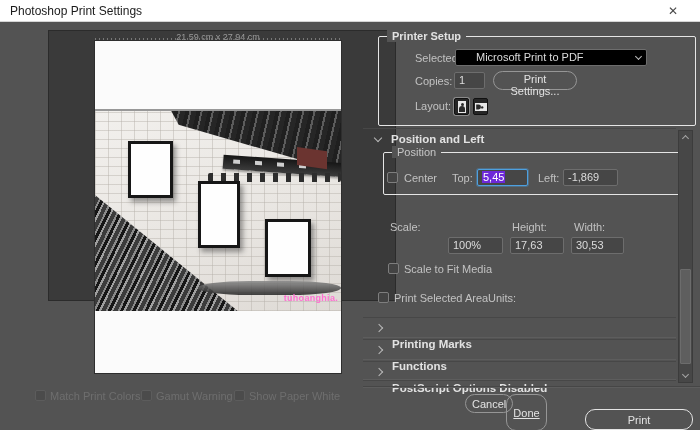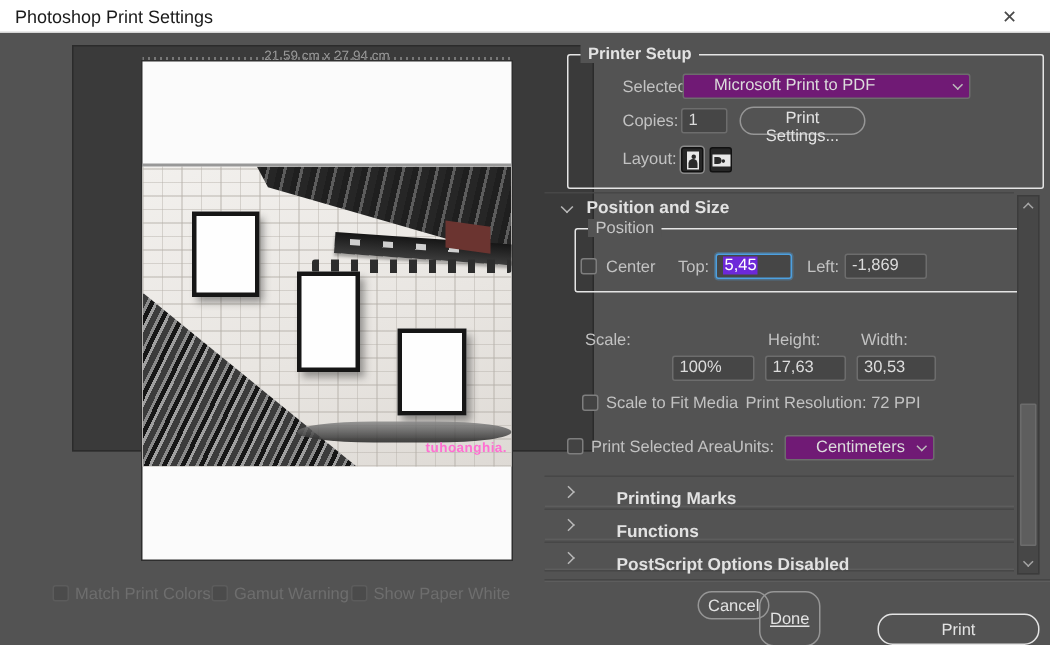--- a/index.html
+++ b/index.html
@@ -40,34 +40,34 @@
                background:linear-gradient(#8a8a8a,#232323);opacity:.85;filter:blur(.4px);}
   .watermark{position:absolute;right:3px;top:91%;font-size:9px;font-weight:bold;color:#ff70d2;letter-spacing:.3px;}
 
   
   .lbl{position:absolute;font-size:11px;color:#c2c2c2;white-space:nowrap;}
   .hdr{position:absolute;font-size:11.5px;font-weight:bold;color:#e2e2e2;white-space:nowrap;}
   .field{position:absolute;height:17px;background:#464646;border:1px solid #6d6d6d;border-radius:2px;
          font-size:11px;color:#dcdcdc;padding:1px 4px;line-height:13px;}
   .field.focus{border:1px solid #4da0e0;box-shadow:0 0 0 1px rgba(77,160,224,.35);}
   .sel{background:#6d28d9;color:#fff;padding:0 1px;}
-  .dropdown{position:absolute;height:17px;background:#701a75;border:1px solid #6d6d6d;border-radius:2px;
+  .dropdown{position:absolute;height:17px;background:#000000;border:1px solid #6d6d6d;border-radius:2px;
             font-size:11px;color:#dcdcdc;padding:1px 20px;line-height:13px;cursor:pointer;}
   .dd-chev{position:absolute;right:5px;top:4px;width:5px;height:5px;border-right:1.5px solid #bdbdbd;border-bottom:1.5px solid #bdbdbd;transform:rotate(45deg);}
   .pill{position:absolute;background:transparent;border:1px solid #969696;border-radius:10px;
         font-size:11px;color:#e3e3e3;text-align:center;cursor:pointer;}
   .checkbox{position:absolute;width:11px;height:11px;background:#434343;border:1px solid #7e7e7e;border-radius:2px;cursor:pointer;}
   .checkbox.dim{border-color:#5c5c5c;background:#4b4b4b;}
   .fieldset{position:absolute;border:1px solid #e5e5e5;border-radius:2px;}
   .legend{position:absolute;top:-7px;left:8px;background:#535353;padding:0 5px;font-size:11px;color:#c6c6c6;white-space:nowrap;}
   .chev{position:absolute;width:6px;height:6px;border-right:1.7px solid #b9b9b9;border-bottom:1.7px solid #b9b9b9;}
   .chev.down{transform:rotate(45deg);}
   .chev.right{transform:rotate(-45deg);}
   .secrow{position:absolute;left:363px;width:313px;height:21px;border-top:1px solid #474747;box-shadow:0 -1px 0 #5d5d5d inset;cursor:pointer;}
-  .secrow .hdr{left:29px;top:9px;margin-left:19px;}
+  .secrow .hdr{left:29px;top:20px;}
   .secrow .chev{left:13px;top:7px;}
 
   
   .scrollbar{position:absolute;left:678px;top:130px;width:15px;height:253px;background:#474747;border:1px solid #3c3c3c;}
   .scroll-thumb{position:absolute;left:1px;top:138px;width:11px;height:95px;background:#5e5e5e;border:1px solid #6c6c6c;border-radius:1px;}
   .s-chev{position:absolute;left:4px;width:5px;height:5px;border-right:1.5px solid #a5a5a5;border-bottom:1.5px solid #a5a5a5;}
   .s-up{top:5px;transform:rotate(-135deg);}
   .s-down{bottom:5px;transform:rotate(45deg);}
 
   
@@ -138,21 +138,21 @@
     <div class="page">
         <div class="person" style="left:2px;top:0;width:8px;height:8px;transform:rotate(90deg) scale(.8);">
           <div class="head"></div>
           <div class="body"></div>
         </div>
       </div>
   </div>
 
   <div style="position:absolute;left:363px;top:128px;width:313px;height:1px;background:#474747;"></div>
   <span class="chev down" style="left:375px;top:135px;"></span>
-  <span class="hdr" style="left:391px;top:133px;">Position and Size</span>
+  <span class="hdr" style="left:391px;top:133px;">Position and Left</span>
 
   <div class="fieldset" style="left:383px;top:152px;width:299px;height:43px;">
     <span class="legend">Position</span>
   </div>
   <div class="checkbox" style="left:387px;top:172px;"></div>
   <span class="lbl" style="left:404px;top:172px;">Center</span>
   <span class="lbl" style="left:452px;top:172px;">Top:</span>
   <div class="field focus" style="left:477px;top:169px;width:51px;">
     <span class="sel">5,45</span>
   </div>
@@ -168,29 +168,24 @@
     <span>100%</span>
   </div>
   <div class="field" style="left:510px;top:237px;width:54px;">
     <span>17,63</span>
   </div>
   <div class="field" style="left:571px;top:237px;width:53px;">
     <span>30,53</span>
   </div>
   <div class="checkbox" style="left:388px;top:263px;"></div>
   <span class="lbl" style="left:404px;top:263px;">Scale to Fit Media</span>
-  <span class="lbl" style="left:497px;top:263px;">Print Resolution: 72 PPI</span>
 
   <div class="checkbox" style="left:378px;top:292px;"></div>
   <span class="lbl" style="left:394px;top:292px;">Print Selected Area</span>
   <span class="lbl" style="left:488px;top:292px;">Units:</span>
-  <div class="dropdown" style="left:523px;top:290px;width:100px;">
-    <span>Centimeters</span>
-    <span class="dd-chev"></span>
-  </div>
 
   <div class="secrow" style="top:317px;">
     <span class="chev right"></span>
     <span class="hdr">Printing Marks</span>
   </div>
   <div class="secrow" style="top:339px;">
     <span class="chev right"></span>
     <span class="hdr">Functions</span>
   </div>
   <div class="secrow" style="top:361px;height:20px;border-bottom:1px solid #474747;">

